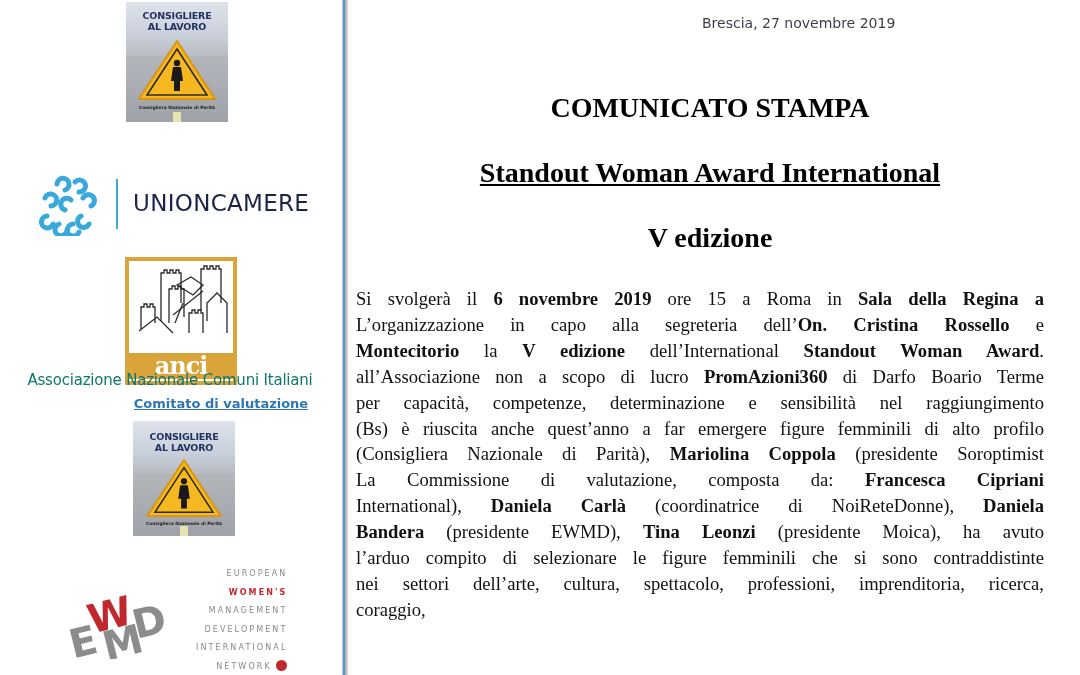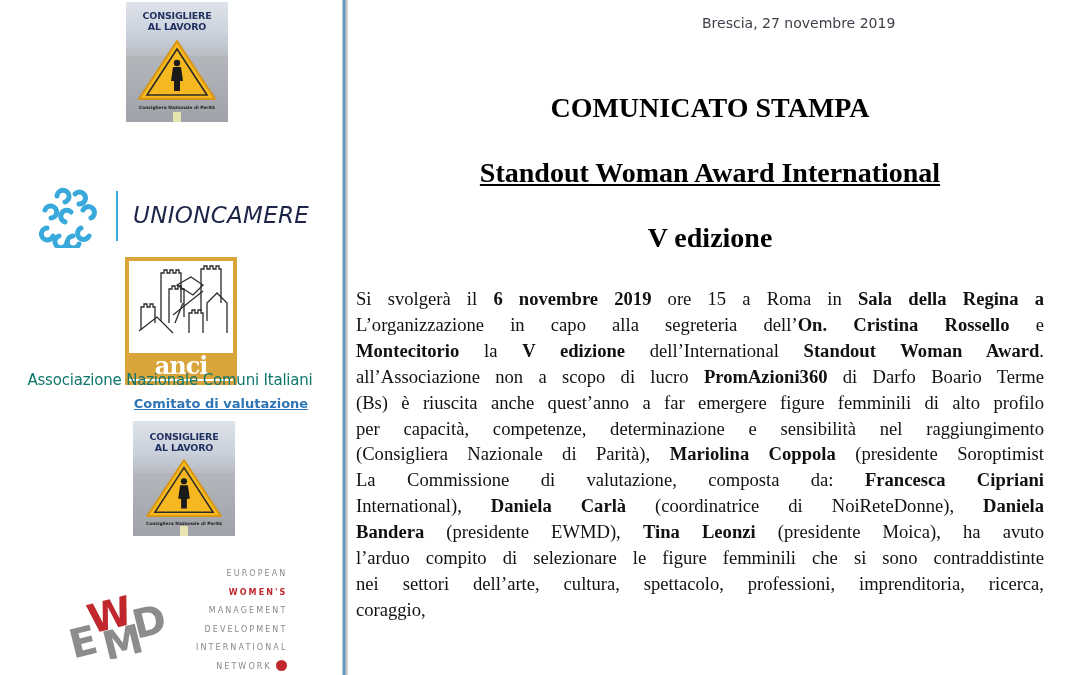--- a/index.html
+++ b/index.html
@@ -15,21 +15,21 @@
     background: linear-gradient(to bottom, #dfe3ea 0%, #c9d0db 28%, #b9bcc2 45%, #a9adb4 100%); }
   .cdl-logo .road { position: absolute; left: 0; right: 0; bottom: 0; height: 55%;
     background: linear-gradient(to bottom, #b3b6bb, #9fa2a8); }
   .cdl-logo .road-line { position: absolute; left: 46%; width: 8%; bottom: 0; height: 10px; background: #e8e4b0; }
   .cdl-logo .t1 { position: absolute; top: 8px; left: 0; right: 0; text-align: center;
     font-family: "DejaVu Sans", sans-serif; font-weight: bold; font-size: 9.5px; color: #1f2f5f; line-height: 11px; letter-spacing: -0.2px; }
   .cdl-logo .tri { position: absolute; left: 50%; top: 37px; transform: translateX(-50%); }
   .cdl-logo .t2 { position: absolute; left: 0; right: 0; text-align: center;
     font-family: "DejaVu Sans", sans-serif; font-size: 4.4px; font-weight: bold; color: #222; }
 
-  .unioncamere { position: absolute; left: 35px; top: 186px; width: 300px; height: 60px; font-style: italic; }
+  .unioncamere { position: absolute; left: 35px; top: 174px; width: 300px; height: 60px; }
   .unioncamere .bar { position: absolute; left: 81px; top: 5px; width: 2px; height: 50px; background: #39a9dc; }
   .unioncamere .name { position: absolute; left: 98px; top: 16px; font-family: "DejaVu Sans", sans-serif;
     font-size: 23px; color: #1c2447; letter-spacing: 0.3px; }
 
   .anci-logo { position: absolute; left: 125px; top: 257px; width: 112px; height: 128px;
     border: 4px solid #d9a53a; background: #fff; }
   .anci-logo .anci-text { position: absolute; left: 0; right: 0; bottom: 2px; height: 26px; text-align: center;
     font-family: "DejaVu Serif", serif; font-weight: bold; font-size: 24px; color: #fff; line-height: 26px;
     background: #d9a53a; letter-spacing: -1px; }
   .anci-caption { position: absolute; left: 0; top: 371px; width: 340px; text-align: center;
@@ -171,22 +171,22 @@
 <div class="title t-comunicato">COMUNICATO STAMPA</div>
 <div class="title t-award">Standout Woman Award International</div>
 <div class="title t-edizione">V edizione</div>
 
 <div class="body">
   <div>
       <span class="ln"><span>Si svolgerà il </span><b>6 novembre 2019</b><span> ore 15 a Roma in </span><b>Sala della Regina a</b></span>
       <span class="ln"><span>L’organizzazione in capo alla segreteria dell’</span><b>On. Cristina Rossello</b><span> e</span></span>
       <span class="ln"><b>Montecitorio</b><span> la </span><b>V edizione</b><span> dell’International </span><b>Standout Woman Award</b><span>.</span></span>
       <span class="ln"><span>all’Associazione non a scopo di lucro </span><b>PromAzioni360</b><span> di Darfo Boario Terme</span></span>
+      <span class="ln"><span>per capacità, competenze, determinazione e sensibilità nel raggiungimento</span></span>
       <span class="ln"><span>(Bs) è riuscita anche quest’anno a far emergere figure femminili di alto profilo</span></span>
-      <span class="ln"><span>per capacità, competenze, determinazione e sensibilità nel raggiungimento</span></span>
     </div>
   <div>
       <span class="ln"><span>(Consigliera Nazionale di Parità), </span><b>Mariolina Coppola</b><span> (presidente Soroptimist</span></span>
       <span class="ln"><span>La Commissione di valutazione, composta da: </span><b>Francesca Cipriani</b></span>
       <span class="ln"><span>International), </span><b>Daniela Carlà</b><span> (coordinatrice di NoiReteDonne), </span><b>Daniela</b></span>
       <span class="ln"><b>Bandera</b><span> (presidente EWMD), </span><b>Tina Leonzi</b><span> (presidente Moica), ha avuto</span></span>
       <span class="ln"><span>l’arduo compito di selezionare le figure femminili che si sono contraddistinte</span></span>
       <span class="ln"><span>nei settori dell’arte, cultura, spettacolo, professioni, imprenditoria, ricerca,</span></span>
       <span class="ln last"><span>coraggio,</span></span>
     </div>

